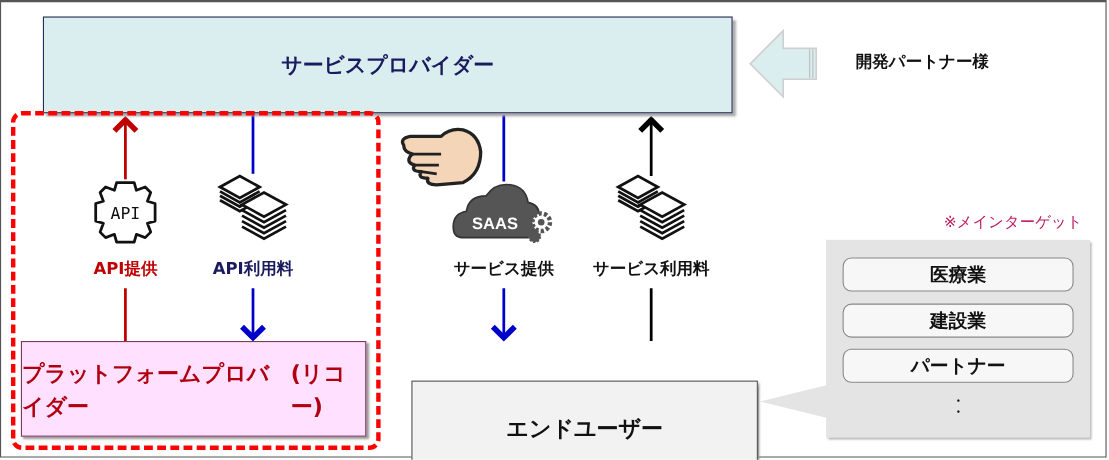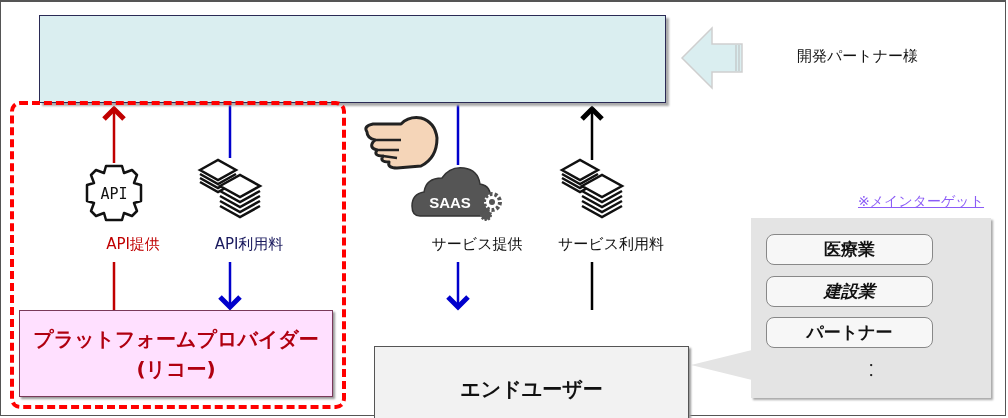--- a/index.html
+++ b/index.html
@@ -9,30 +9,30 @@
            border:1px solid #555; border-top:2px solid #555; box-sizing:border-box; }
   .abs { position:absolute; }
   .box-sp { left:39px; top:15px; width:627px; height:88px; background:#daeef0;
             border:1px solid #2a2a55; box-shadow:3px 3px 2px #aaa; box-sizing:border-box;
             display:flex; flex-direction:column; align-items:center; justify-content:center;
             color:#1a1a5e; font-weight:bold; font-size:19px; line-height:30px; }
   .dashed { left:10px; top:101px; width:336px; height:308px;
             border:4px dashed #ff0000; border-radius:10px; box-sizing:border-box; }
   .box-pf { left:19px; top:310px; width:314px; height:87px; background:#ffe0ff;
             border:1px solid #7a3a5a; box-shadow:2px 2px 2px #999; box-sizing:border-box;
-            display:flex; flex-direction:column; align-items:center; justify-content:center;
+            display:flex; flex-direction:row; align-items:center; justify-content:center;
             color:#b00010; font-weight:bold; font-size:20px; line-height:30px; }
   .box-eu { left:374px; top:310px; width:315px; height:87px; background:#f2f2f2;
             border:1px solid #555; box-shadow:2px 2px 2px #999; box-sizing:border-box;
             display:flex; align-items:center; justify-content:center;
             color:#111; font-weight:bold; font-size:20px;margin-top:36px; }
-  .label { font-weight:normal; font-size:15px; white-space:nowrap; text-align:center;margin-left:19px; }
+  .label { font-weight:bold; font-size:15px; white-space:nowrap; text-align:center; }
   .target-panel { left:751px; top:218px; width:240px; height:180px; background:#e4e4e4;
                   box-shadow:2px 2px 2px #aaa; }
-  .tgt { position:absolute; left:15px; width:167px; height:31px; background:#f7f7f7;
+  .tgt { position:absolute; left:15px; width:210px; height:31px; background:#f7f7f7;
          border:1px solid #888; border-radius:8px; box-sizing:border-box;
          display:flex; align-items:center; justify-content:center;
          font-size:17px; font-weight:bold; color:#111; }
   .dots { position:absolute; left:0; width:240px; text-align:center; font-size:14px; line-height:10px; color:#111; }
   svg { position:absolute; left:0; top:0; }
 </style>
 </head>
 <body>
 
 <div class="frame"></div>
@@ -104,39 +104,40 @@
     <circle cx="28" cy="15" r="5" fill="#555" stroke="#555" stroke-width="2" stroke-dasharray="2 1.5"></circle>
   </g>
 
   <g transform="translate(365,112)">
     <path d="M2,20 Q-2,14 8,12 L36,12 Q44,4 56,6 Q70,10 72,26 Q72,46 56,54 L32,56 Q22,56 24,50 Q14,50 18,44 Q8,44 12,38 Q4,36 8,30 L10,28 Q2,26 2,20 Z" fill="#f5d5b8" stroke="#222" stroke-width="3" stroke-linejoin="round"></path>
     <path d="M10,28 L36,28 M12,38 L34,38 M18,44 L32,46" fill="none" stroke="#222" stroke-width="2.5"></path>
   </g>
 </svg>
 
 <div class="abs box-sp">
+  <div>サービスプロバイダー</div>
 </div>
 
 <div class="abs label" style="left:778px; top:47px; font-size:15px; color:#111;">開発パートナー様</div>
 
 <div class="abs dashed"></div>
 
 <div class="abs label" style="left:74px; top:235px; width:80px; color:#c00000;">API提供</div>
 <div class="abs label" style="left:180px; top:235px; width:100px; color:#1a1a5e;">API利用料</div>
 <div class="abs label" style="left:403px; top:235px; width:110px; color:#111;">サービス提供</div>
 <div class="abs label" style="left:527px; top:235px; width:130px; color:#111;">サービス利用料</div>
 
 <div class="abs box-pf">
   <div>プラットフォームプロバイダー</div>
   <div>(リコー)</div>
 </div>
 
 <div class="abs box-eu">
   <span>エンドユーザー</span>
 </div>
 
-<div class="abs" style="left:858px; top:193px; font-size:14px; color:#8b5cf6; white-space:nowrap;text-decoration:underline;">※メインターゲット</div>
+<div class="abs" style="left:858px; top:193px; font-size:14px; color:#be185d; white-space:nowrap;">※メインターゲット</div>
 <div class="abs target-panel">
   <div class="tgt" style="top:16px;">医療業</div>
-  <div class="tgt" style="top:58px;font-style:italic;">建設業</div>
+  <div class="tgt" style="top:58px;">建設業</div>
   <div class="tgt" style="top:99px;">パートナー</div>
   <div class="dots" style="top:142px;">・<br>・</div>
 </div>
 
 </body></html>

